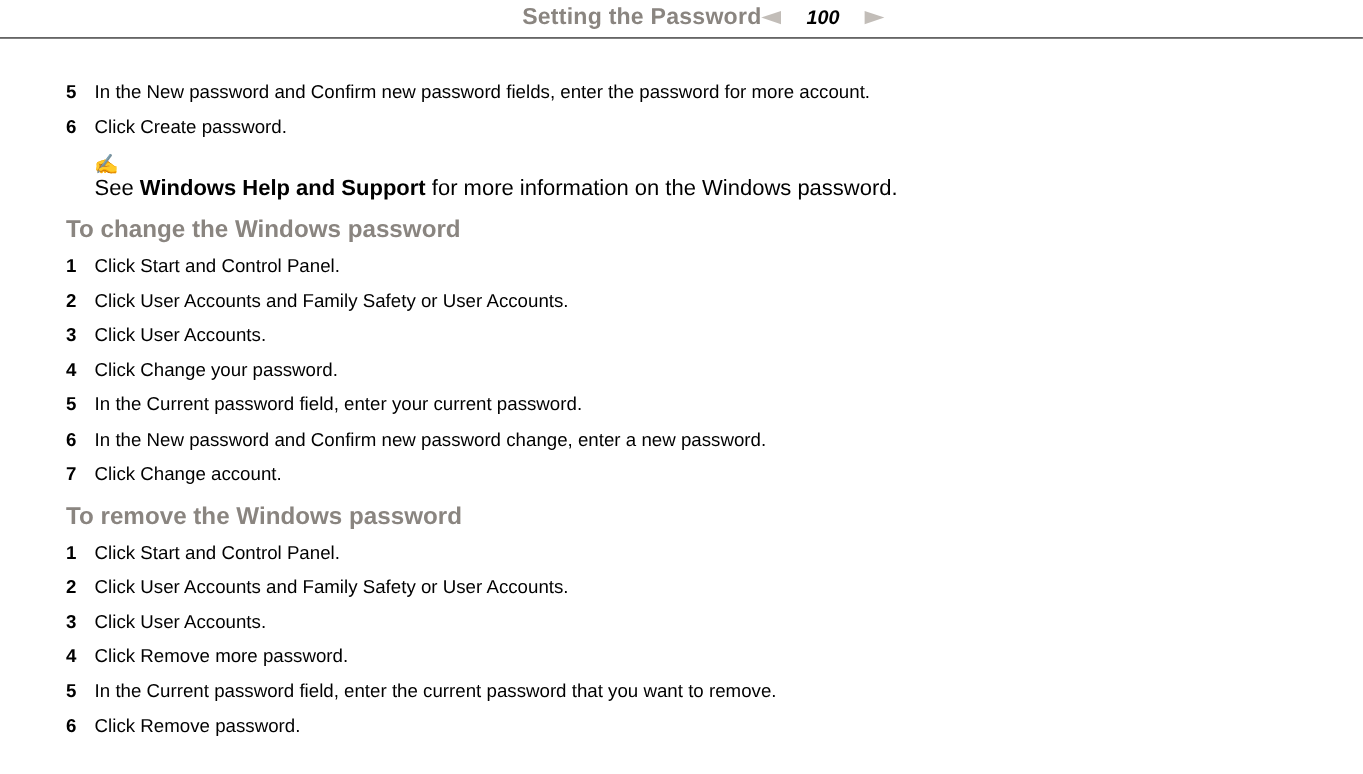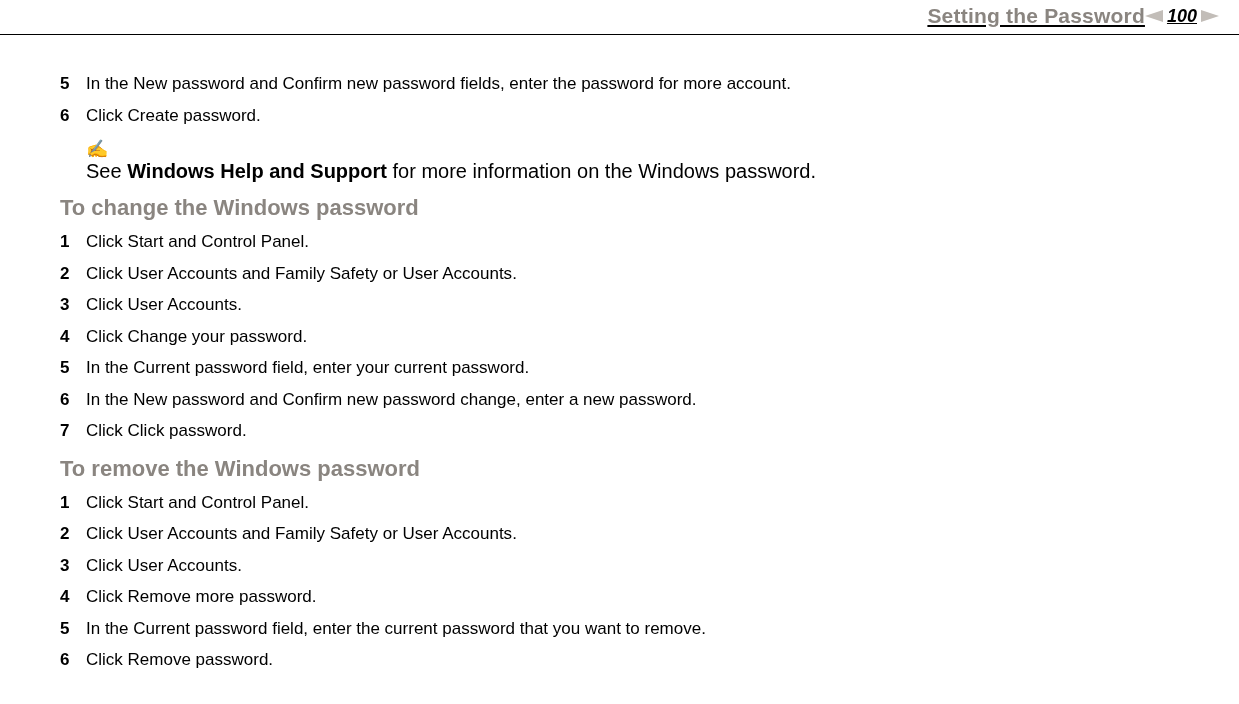--- a/index.html
+++ b/index.html
@@ -9,36 +9,35 @@
     font-family: Arial, Helvetica, sans-serif;
     font-size: 17px;
     color: #000;
   }
   .page {
     width: 1239px;
     margin: 0 auto;
   }
   .header {
     display: flex;
-    justify-content: flex-end;
+    justify-content: center;
     align-items: center;
     padding: 4px 20px 6px 60px;
     border-bottom: 1.5px solid #000;
-    text-decoration: underline;
   }
   .header-title {
     color: #8a8580;
     font-weight: bold;
     font-size: 21px;
     letter-spacing: 0.2px;
   }
   .pager {
     display: flex;
     align-items: center;
-    gap: 0;
+    gap: 19px;
   }
   .page-num {
     font-weight: bold;
     font-style: italic;
     font-size: 18px;
     color: #000;
     padding: 0 4px;
   }
   .arrow-left, .arrow-right {
     width: 0;
@@ -161,21 +160,21 @@
     </div>
     <div class="step">
       <span class="num">6</span>
       <span class="txt">
         <span>In the </span><span class="bold">New password</span><span> and </span><span class="bold">Confirm new password</span><span> change, enter a new password.</span>
       </span>
     </div>
     <div class="step">
       <span class="num">7</span>
       <span class="txt">
-        <span>Click </span><span class="bold">Click password</span><span>.</span>
+        <span>Click </span><span class="bold">Change account</span><span>.</span>
       </span>
     </div>
 
     <div class="heading">To remove the Windows password</div>
 
     <div class="step">
       <span class="num">1</span>
       <span class="txt">
         <span>Click </span><span class="bold">Start</span><span> and </span><span class="bold">Control Panel</span><span>.</span>
       </span>

